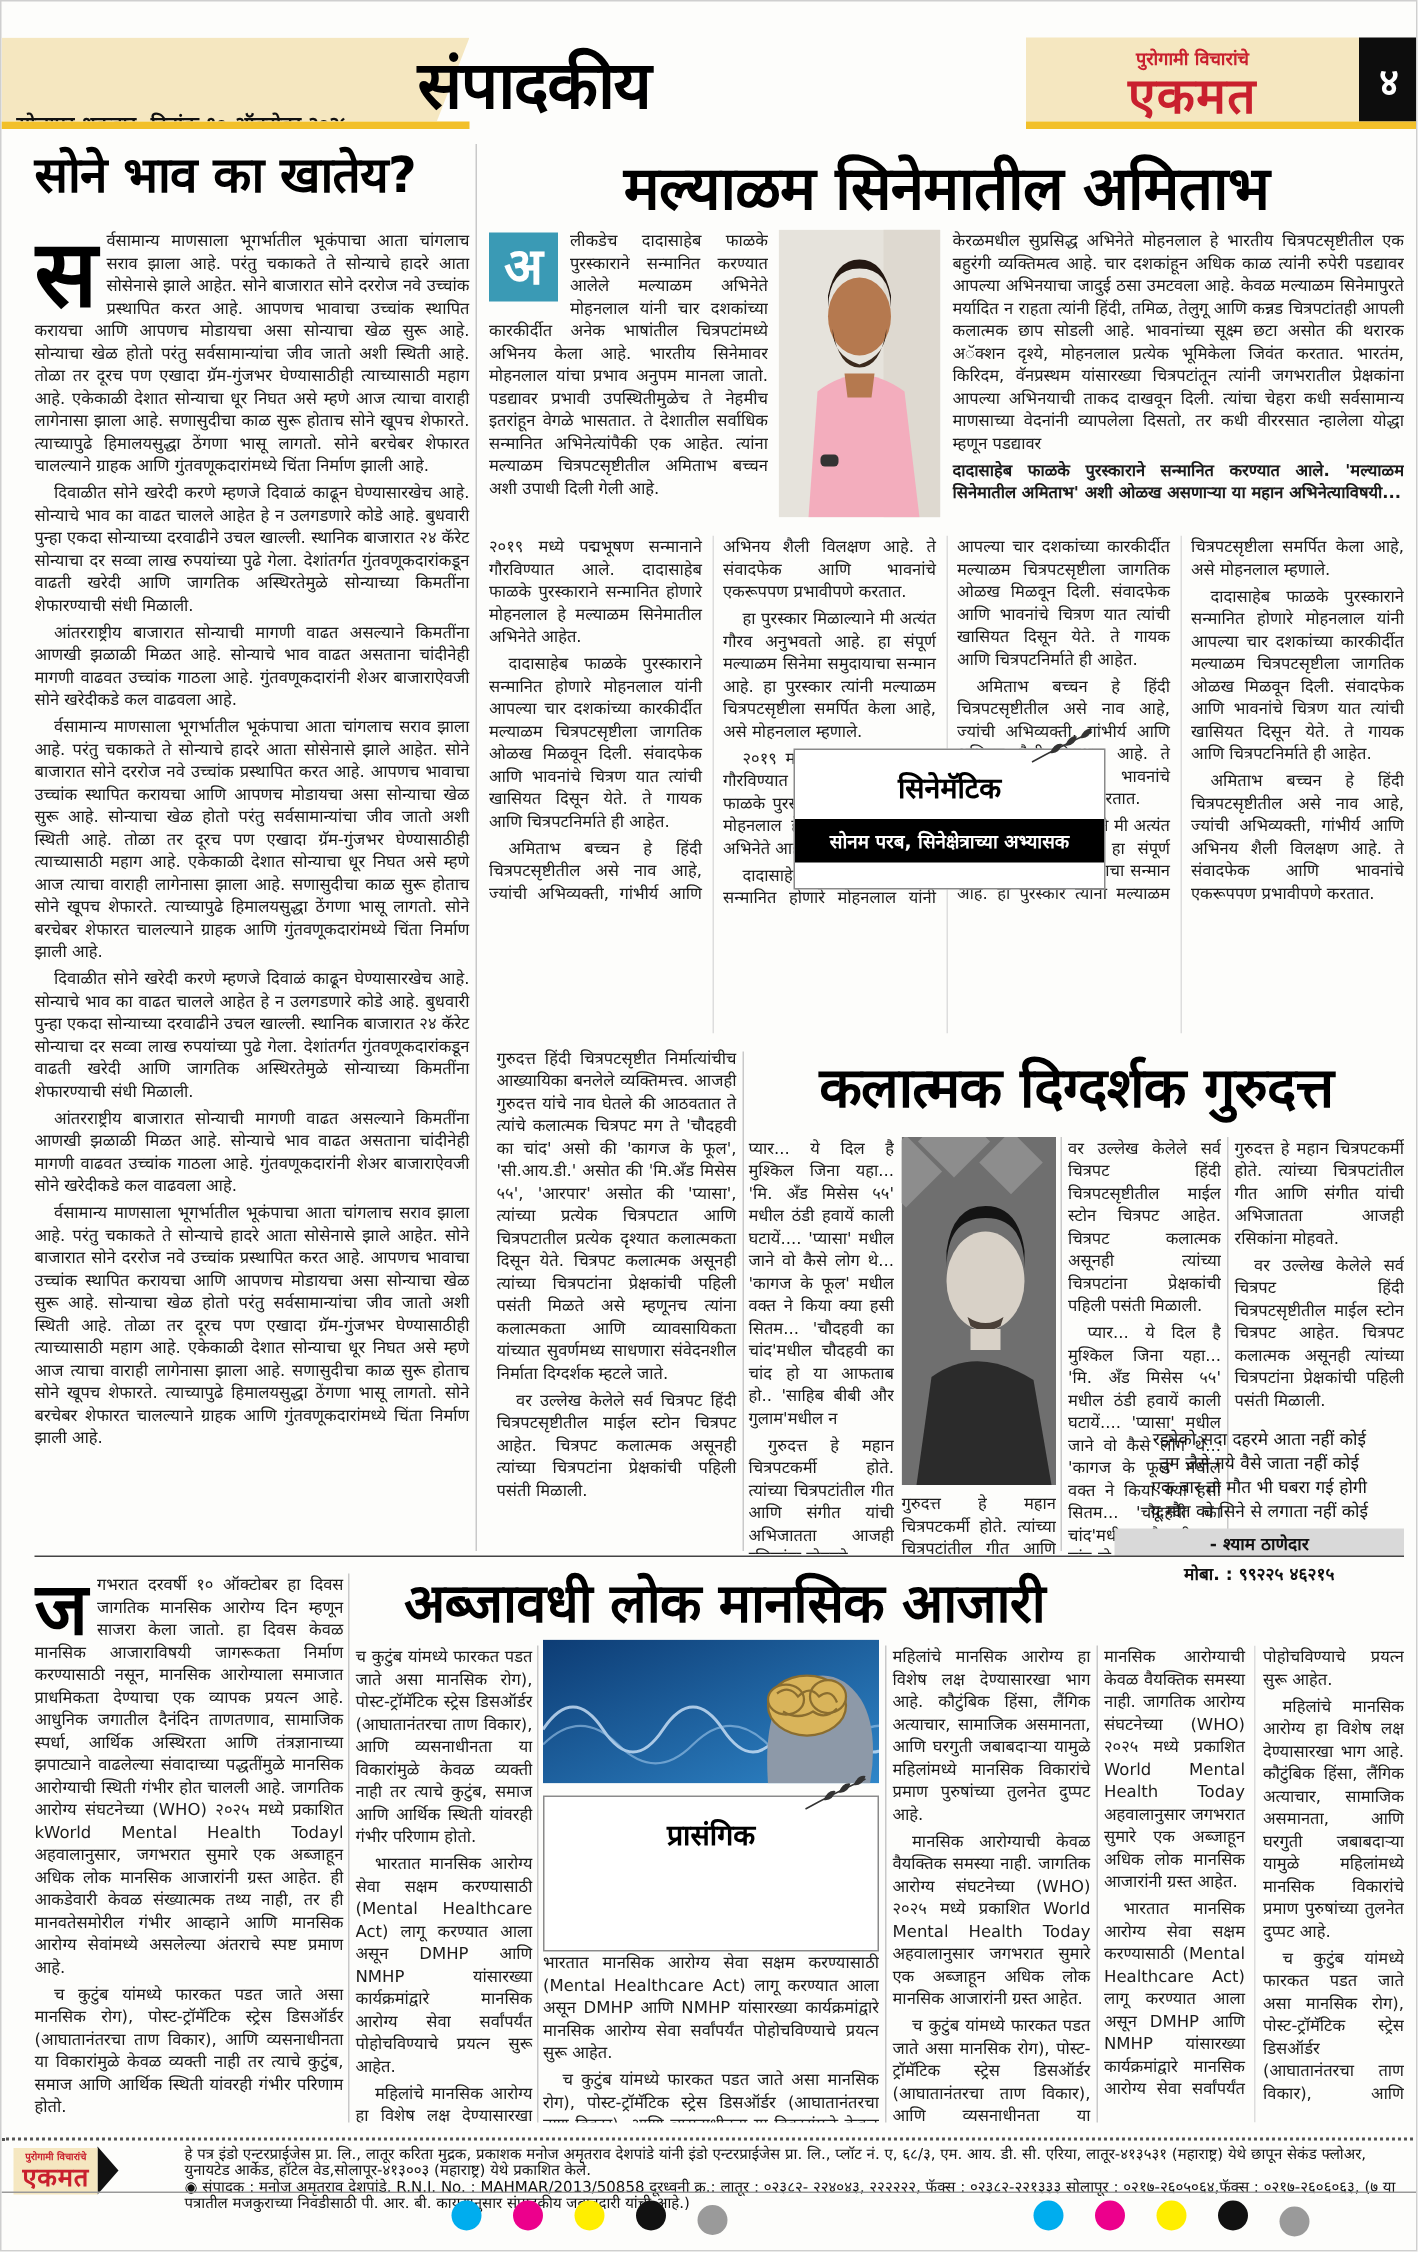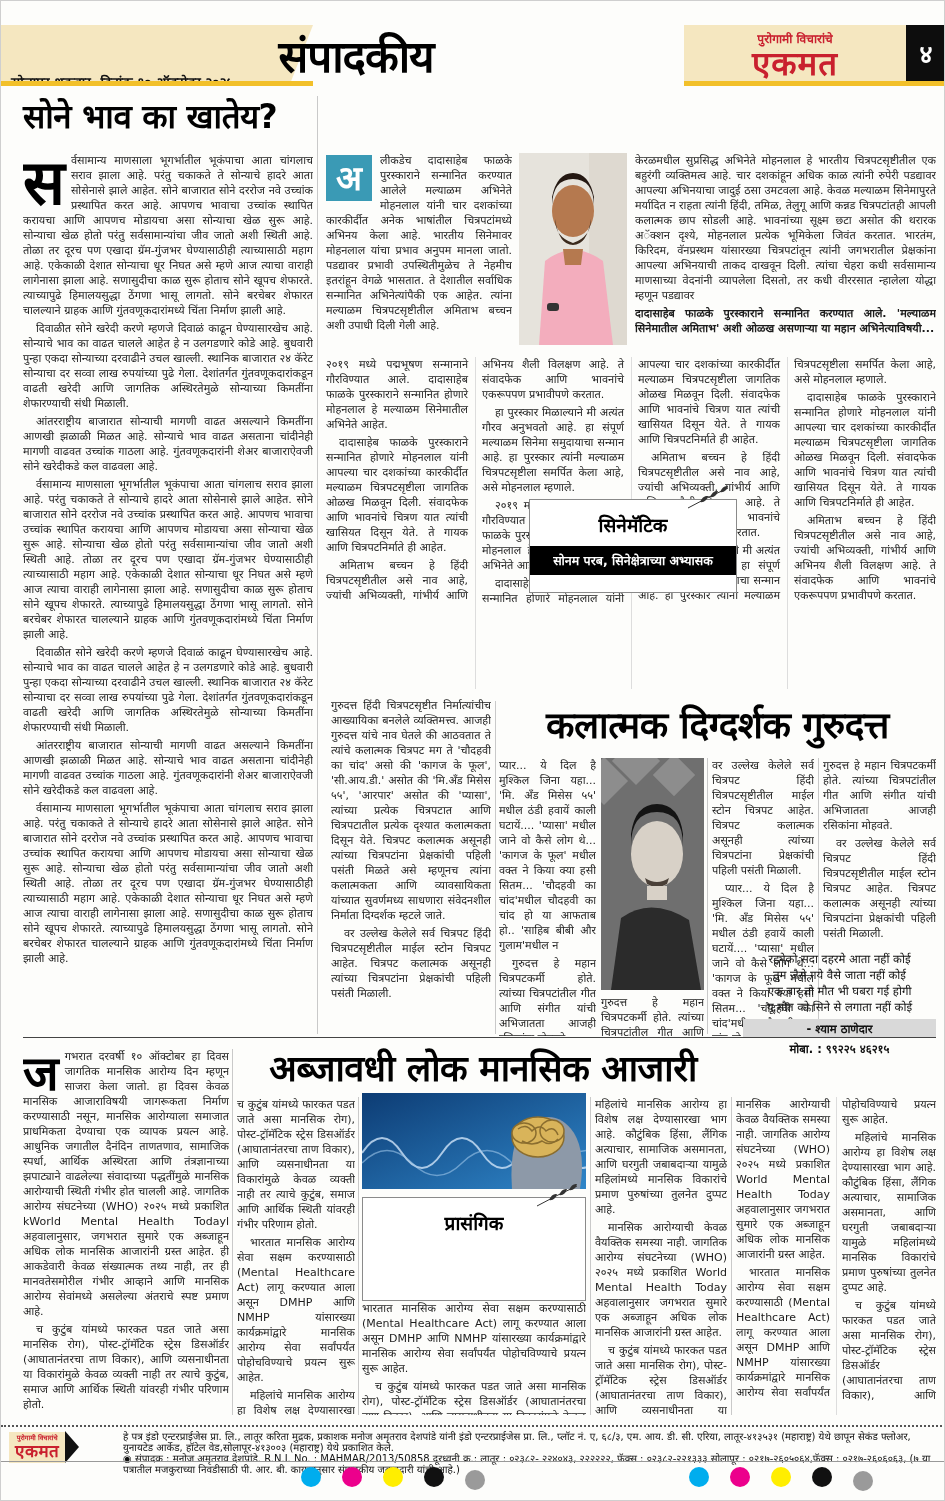--- a/index.html
+++ b/index.html
@@ -89,20 +89,21 @@
     <p class="noindent">र्वसामान्य माणसाला भूगर्भातील भूकंपाचा आता चांगलाच सराव झाला आहे. परंतु चकाकते ते सोन्याचे हादरे आता सोसेनासे झाले आहेत. सोने बाजारात सोने दररोज नवे उच्चांक प्रस्थापित करत आहे. आपणच भावाचा उच्चांक स्थापित करायचा आणि आपणच मोडायचा असा सोन्याचा खेळ सुरू आहे. सोन्याचा खेळ होतो परंतु सर्वसामान्यांचा जीव जातो अशी स्थिती आहे. तोळा तर दूरच पण एखादा ग्रॅम-गुंजभर घेण्यासाठीही त्याच्यासाठी महाग आहे. एकेकाळी देशात सोन्याचा धूर निघत असे म्हणे आज त्याचा वाराही लागेनासा झाला आहे. सणासुदीचा काळ सुरू होताच सोने खूपच शेफारते. त्याच्यापुढे हिमालयसुद्धा ठेंगणा भासू लागतो. सोने बरचेबर शेफारत चालल्याने ग्राहक आणि गुंतवणूकदारांमध्ये चिंता निर्माण झाली आहे.</p>
     <p>दिवाळीत सोने खरेदी करणे म्हणजे दिवाळं काढून घेण्यासारखेच आहे. सोन्याचे भाव का वाढत चालले आहेत हे न उलगडणारे कोडे आहे. बुधवारी पुन्हा एकदा सोन्याच्या दरवाढीने उचल खाल्ली. स्थानिक बाजारात २४ कॅरेट सोन्याचा दर सव्वा लाख रुपयांच्या पुढे गेला. देशांतर्गत गुंतवणूकदारांकडून वाढती खरेदी आणि जागतिक अस्थिरतेमुळे सोन्याच्या किमतींना शेफारण्याची संधी मिळाली.</p>
     <p>आंतरराष्ट्रीय बाजारात सोन्याची मागणी वाढत असल्याने किमतींना आणखी झळाळी मिळत आहे. सोन्याचे भाव वाढत असताना चांदीनेही मागणी वाढवत उच्चांक गाठला आहे. गुंतवणूकदारांनी शेअर बाजाराऐवजी सोने खरेदीकडे कल वाढवला आहे.</p>
     <p>र्वसामान्य माणसाला भूगर्भातील भूकंपाचा आता चांगलाच सराव झाला आहे. परंतु चकाकते ते सोन्याचे हादरे आता सोसेनासे झाले आहेत. सोने बाजारात सोने दररोज नवे उच्चांक प्रस्थापित करत आहे. आपणच भावाचा उच्चांक स्थापित करायचा आणि आपणच मोडायचा असा सोन्याचा खेळ सुरू आहे. सोन्याचा खेळ होतो परंतु सर्वसामान्यांचा जीव जातो अशी स्थिती आहे. तोळा तर दूरच पण एखादा ग्रॅम-गुंजभर घेण्यासाठीही त्याच्यासाठी महाग आहे. एकेकाळी देशात सोन्याचा धूर निघत असे म्हणे आज त्याचा वाराही लागेनासा झाला आहे. सणासुदीचा काळ सुरू होताच सोने खूपच शेफारते. त्याच्यापुढे हिमालयसुद्धा ठेंगणा भासू लागतो. सोने बरचेबर शेफारत चालल्याने ग्राहक आणि गुंतवणूकदारांमध्ये चिंता निर्माण झाली आहे.</p>
     <p>दिवाळीत सोने खरेदी करणे म्हणजे दिवाळं काढून घेण्यासारखेच आहे. सोन्याचे भाव का वाढत चालले आहेत हे न उलगडणारे कोडे आहे. बुधवारी पुन्हा एकदा सोन्याच्या दरवाढीने उचल खाल्ली. स्थानिक बाजारात २४ कॅरेट सोन्याचा दर सव्वा लाख रुपयांच्या पुढे गेला. देशांतर्गत गुंतवणूकदारांकडून वाढती खरेदी आणि जागतिक अस्थिरतेमुळे सोन्याच्या किमतींना शेफारण्याची संधी मिळाली.</p>
     <p>आंतरराष्ट्रीय बाजारात सोन्याची मागणी वाढत असल्याने किमतींना आणखी झळाळी मिळत आहे. सोन्याचे भाव वाढत असताना चांदीनेही मागणी वाढवत उच्चांक गाठला आहे. गुंतवणूकदारांनी शेअर बाजाराऐवजी सोने खरेदीकडे कल वाढवला आहे.</p>
     <p>र्वसामान्य माणसाला भूगर्भातील भूकंपाचा आता चांगलाच सराव झाला आहे. परंतु चकाकते ते सोन्याचे हादरे आता सोसेनासे झाले आहेत. सोने बाजारात सोने दररोज नवे उच्चांक प्रस्थापित करत आहे. आपणच भावाचा उच्चांक स्थापित करायचा आणि आपणच मोडायचा असा सोन्याचा खेळ सुरू आहे. सोन्याचा खेळ होतो परंतु सर्वसामान्यांचा जीव जातो अशी स्थिती आहे. तोळा तर दूरच पण एखादा ग्रॅम-गुंजभर घेण्यासाठीही त्याच्यासाठी महाग आहे. एकेकाळी देशात सोन्याचा धूर निघत असे म्हणे आज त्याचा वाराही लागेनासा झाला आहे. सणासुदीचा काळ सुरू होताच सोने खूपच शेफारते. त्याच्यापुढे हिमालयसुद्धा ठेंगणा भासू लागतो. सोने बरचेबर शेफारत चालल्याने ग्राहक आणि गुंतवणूकदारांमध्ये चिंता निर्माण झाली आहे.</p>
   </div>
   <div class="abs vrule" style="left:316px; top:95px; height:938px;"></div>
 
+  <div class="abs headline" style="left:325px; top:95px; width:610px; font-size:40px; text-align:center;">मल्याळम सिनेमातील अमिताभ</div>
 
   <div class="abs col" style="left:325px; top:152px; width:186px; height:196px;">
     <span class="dropcap teal" style="font-size:34px;">अ</span>
     <p class="noindent">लीकडेच दादासाहेब फाळके पुरस्काराने सन्मानित करण्यात आलेले मल्याळम अभिनेते मोहनलाल यांनी चार दशकांच्या कारकीर्दीत अनेक भाषांतील चित्रपटांमध्ये अभिनय केला आहे. भारतीय सिनेमावर मोहनलाल यांचा प्रभाव अनुपम मानला जातो. पडद्यावर प्रभावी उपस्थितीमुळेच ते नेहमीच इतरांहून वेगळे भासतात. ते देशातील सर्वाधिक सन्मानित अभिनेत्यांपैकी एक आहेत. त्यांना मल्याळम चित्रपटसृष्टीतील अमिताभ बच्चन अशी उपाधी दिली गेली आहे.</p>
   </div>
 
   <div class="abs photo" style="left:518px; top:152px; width:108px; height:192px;">
     <svg width="108" height="192" xmlns="http://www.w3.org/2000/svg">
       <rect width="108" height="192" fill="#e6e3dc"></rect>
       <rect x="70" width="38" height="192" fill="#ded9d0"></rect>

